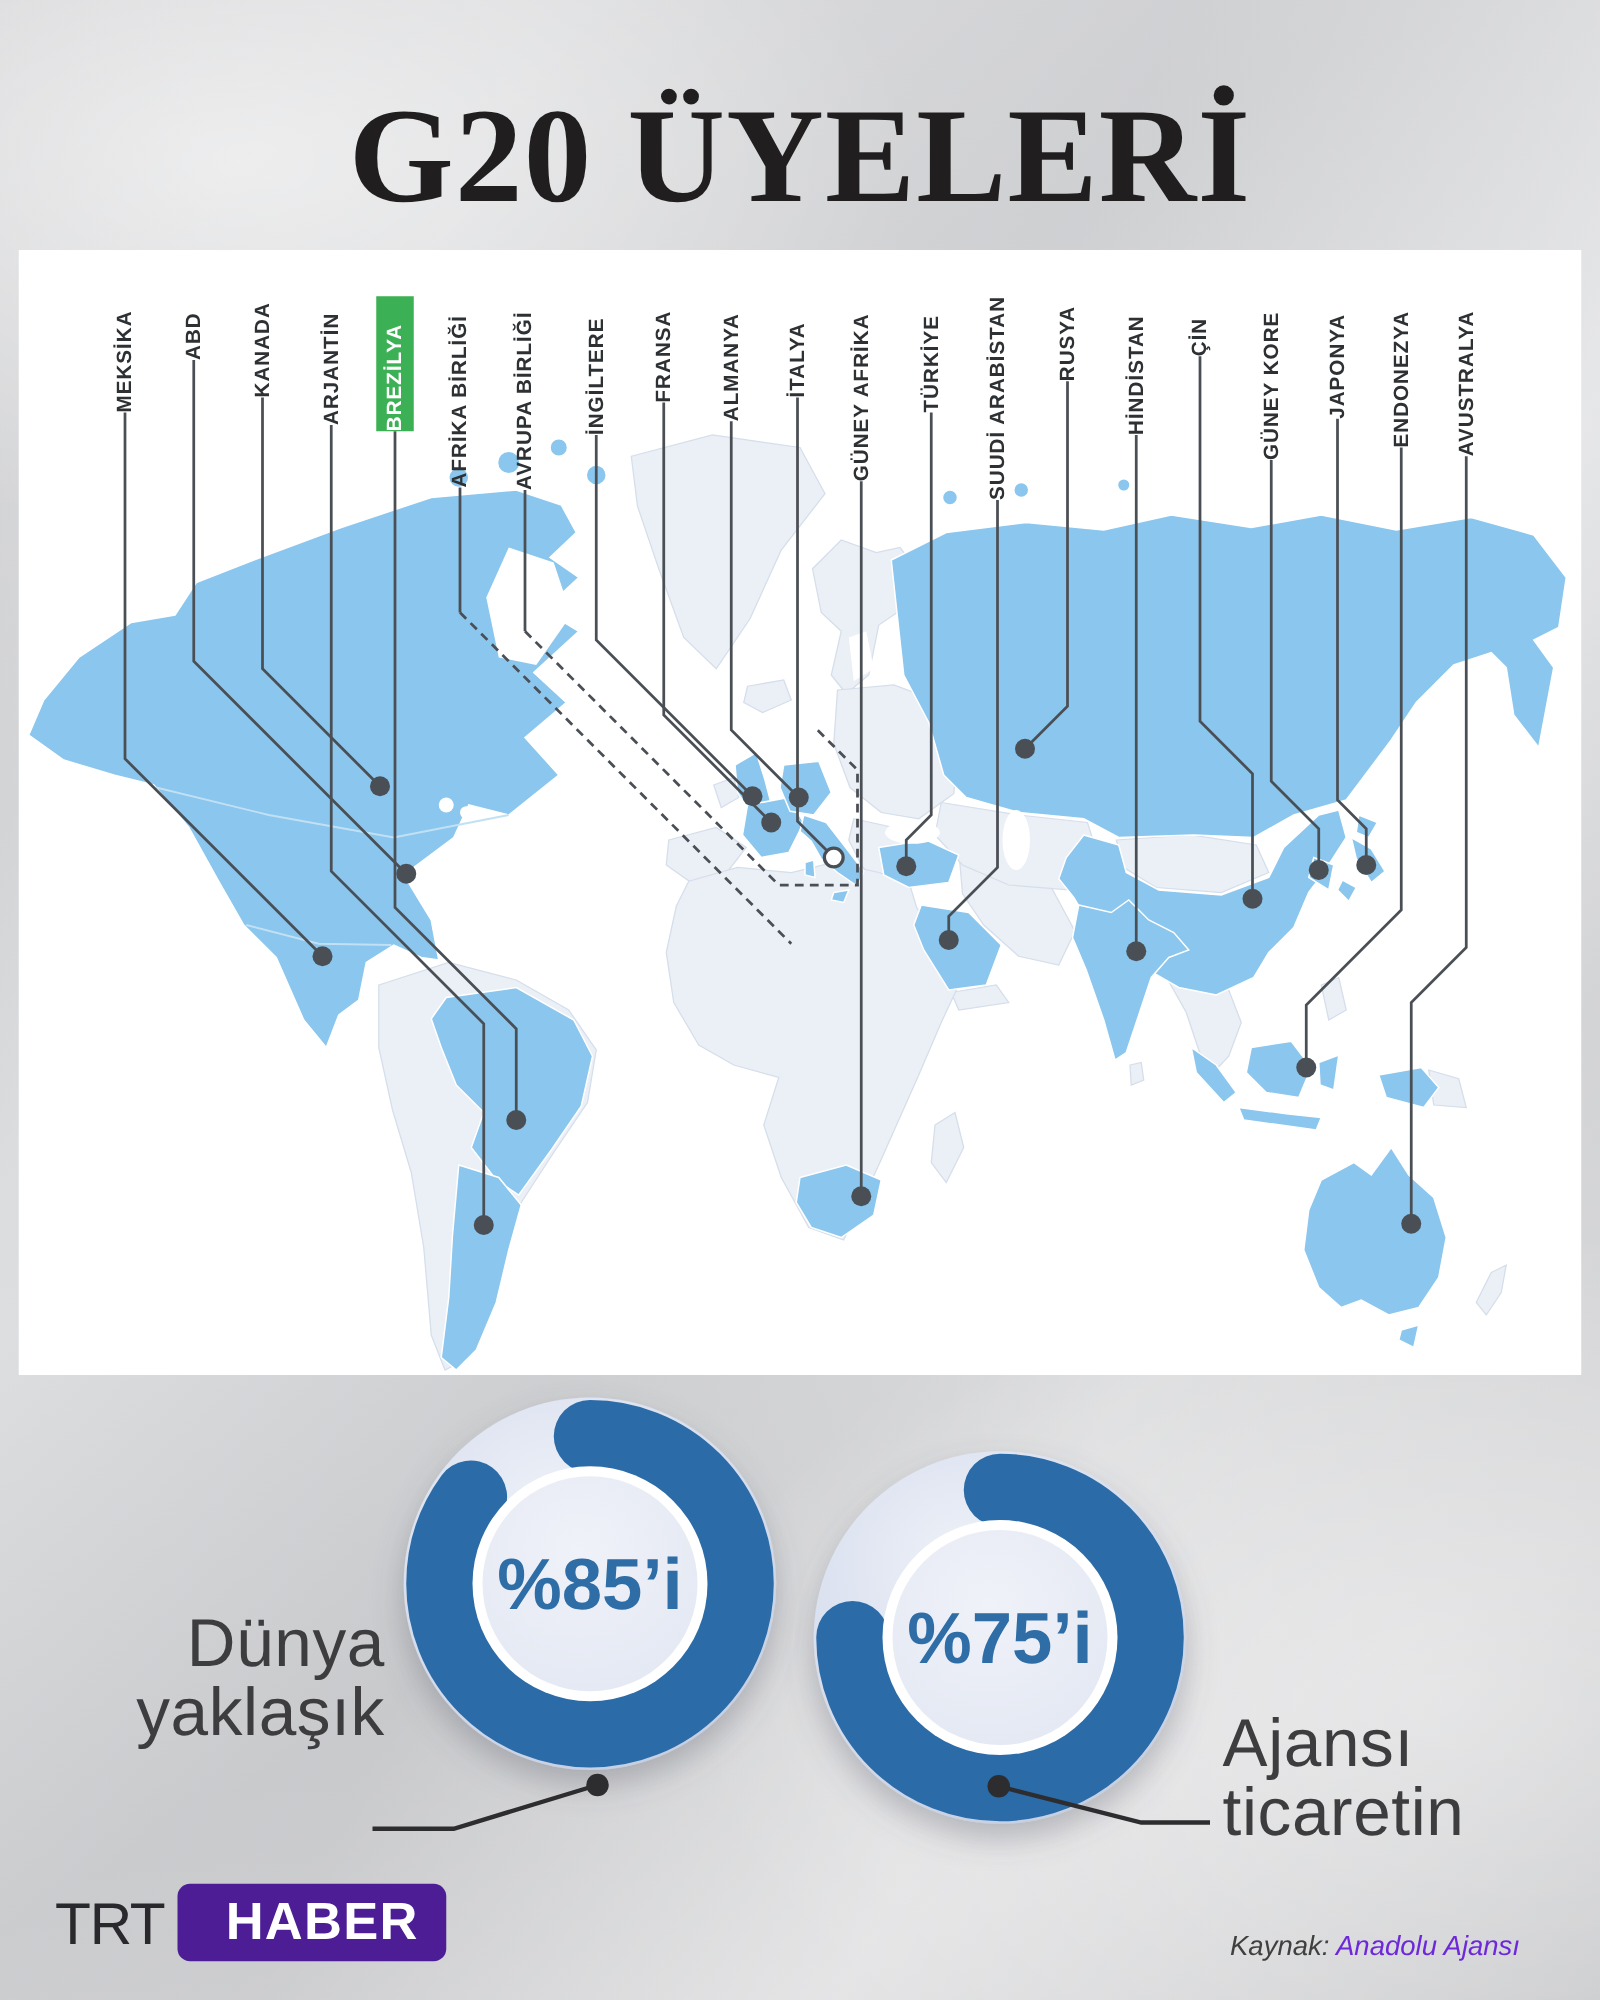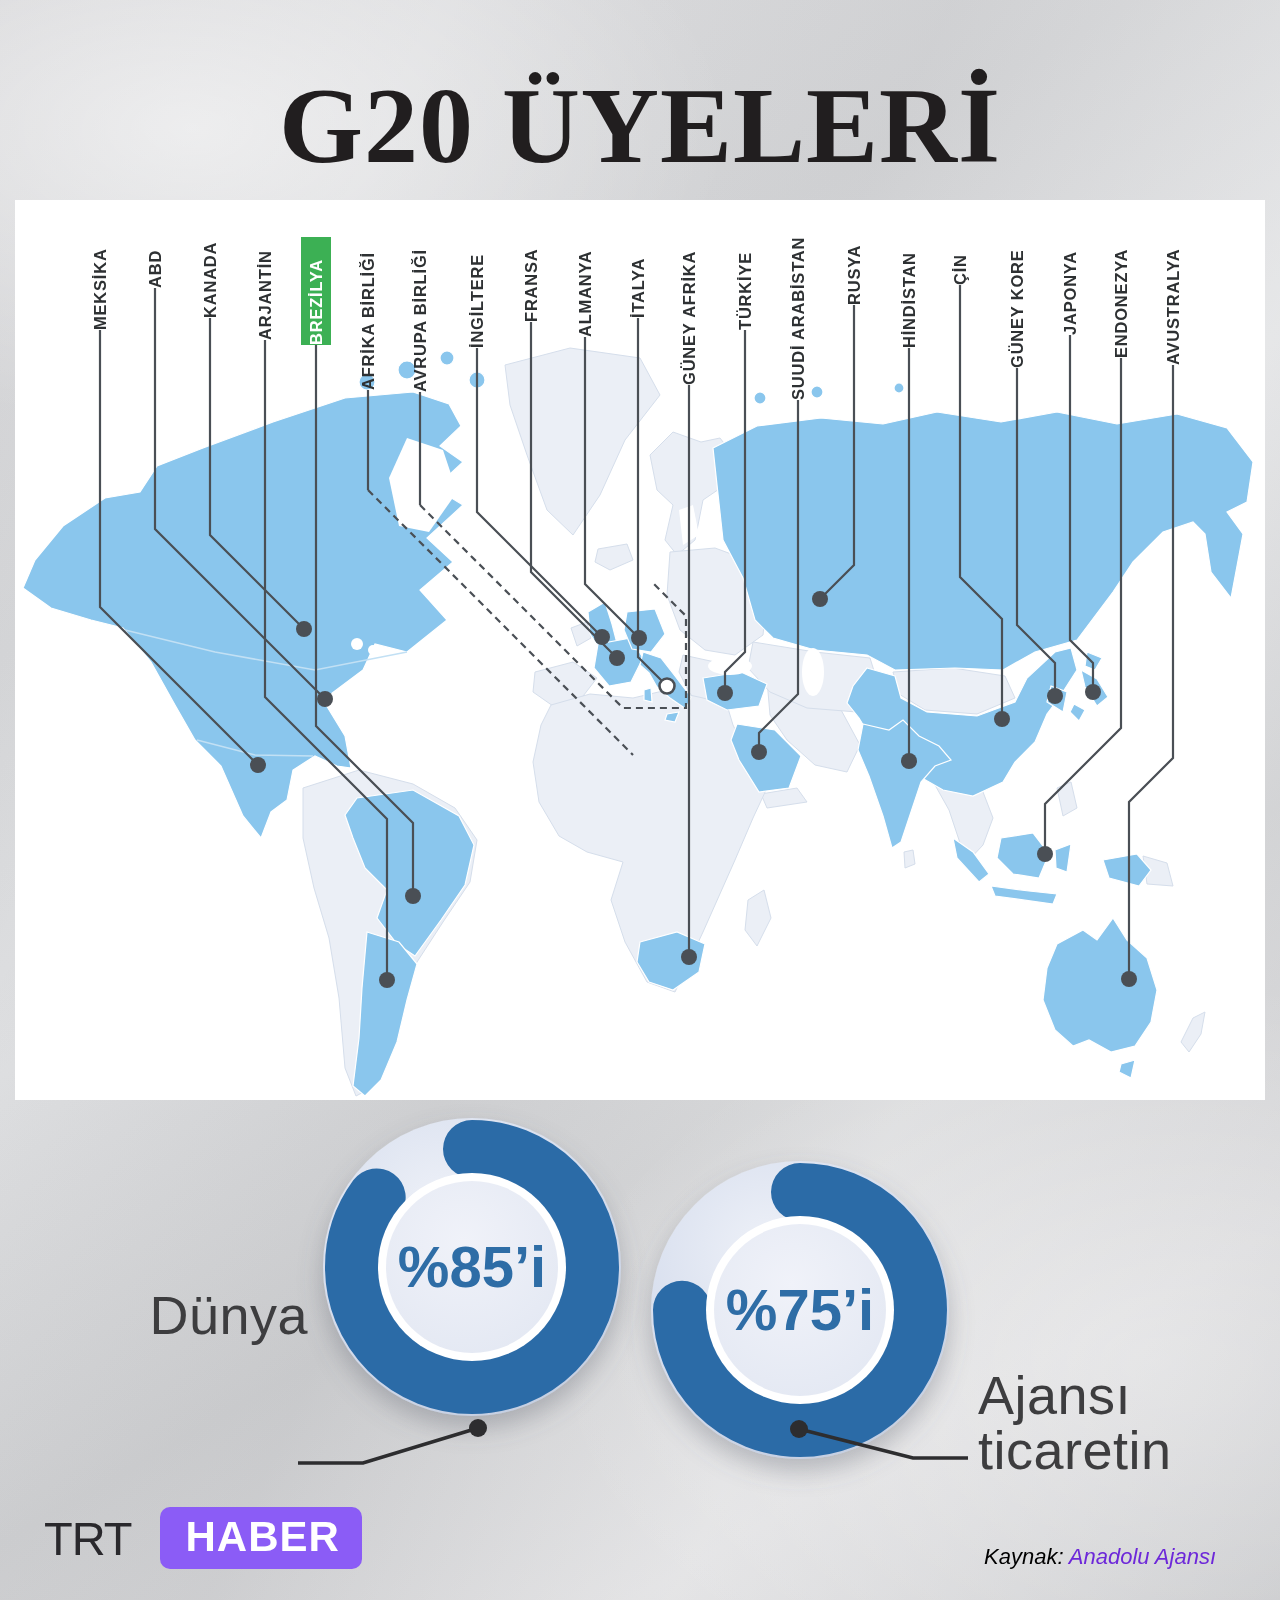--- a/index.html
+++ b/index.html
@@ -44,26 +44,26 @@
   .donut-arc{fill:none;stroke:#2b6ba7;stroke-linecap:round;}
   .donut-value{font-family:"Liberation Sans",sans-serif;font-weight:700;font-size:58px;fill:#2e6da6;}
   .caption{position:absolute;font-size:54px;line-height:55px;color:#3d3d3f;letter-spacing:.5px;}
   .caption.left{text-align:right;}
   .connectors{position:absolute;left:0;top:1380px;}
   .connectors polyline{fill:none;stroke:#2d2d2f;stroke-width:3.5;}
   .connectors circle{fill:#2d2d2f;}
   .logo{position:absolute;left:44px;top:1508px;height:60px;display:flex;align-items:center;}
   .logo-trt{font-weight:400;font-size:47px;letter-spacing:-1px;color:#29282c;}
   .logo-haber{
-    margin-left:28px;background:#8b5cf6;color:#ffffff;border-radius:10px;
+    margin-left:10px;background:#4c1d95;color:#ffffff;border-radius:10px;
     font-weight:700;font-size:42px;letter-spacing:1px;
-    padding:6px 22px 8px 26px;
+    padding:6px 22px 8px 39px;
   }
   .source{position:absolute;right:64px;top:1544px;font-style:italic;font-size:22px;}
-  .source .k{color:#000000;margin-top:30px;}
+  .source .k{color:#404040;margin-top:30px;}
   .source .v{color:#6d28d9;}
 </style>
 </head>
 <body>
 
 <div class="title">G20 ÜYELERİ</div>
 
 <div class="panel">
   <svg class="map" width="1250" height="900" viewBox="0 0 1250 900">
 
@@ -235,20 +235,21 @@
     <circle cx="160" cy="160" r="149" fill="url(#gBase)" filter="url(#ds)"></circle>
     <circle class="donut-arc" cx="160" cy="160" r="118" stroke-width="58" transform="rotate(-90 160 160)" stroke-dasharray="556.1 185.4"></circle>
     <circle cx="160" cy="160" r="94" fill="#ffffff"></circle>
     <circle cx="160" cy="160" r="86" fill="url(#gInner)"></circle>
     <text class="donut-value" x="160" y="180" text-anchor="middle">%75’i</text>
   </svg>
 </div>
 
 <div class="caption left" style="left:60px;top:1288px;width:248px">
   <div>Dünya</div>
+  <div>yaklaşık</div>
 </div>
 <div class="caption" style="left:978px;top:1368px">
   <div>Ajansı</div>
   <div>ticaretin</div>
 </div>
 
 <svg class="connectors" width="1280" height="130" viewBox="0 0 1280 130">
   <polyline points="298,83 363,83 478,48"></polyline>
   <circle cx="478" cy="48" r="9"></circle>
   <polyline points="968,78 913,78 799,49"></polyline>

